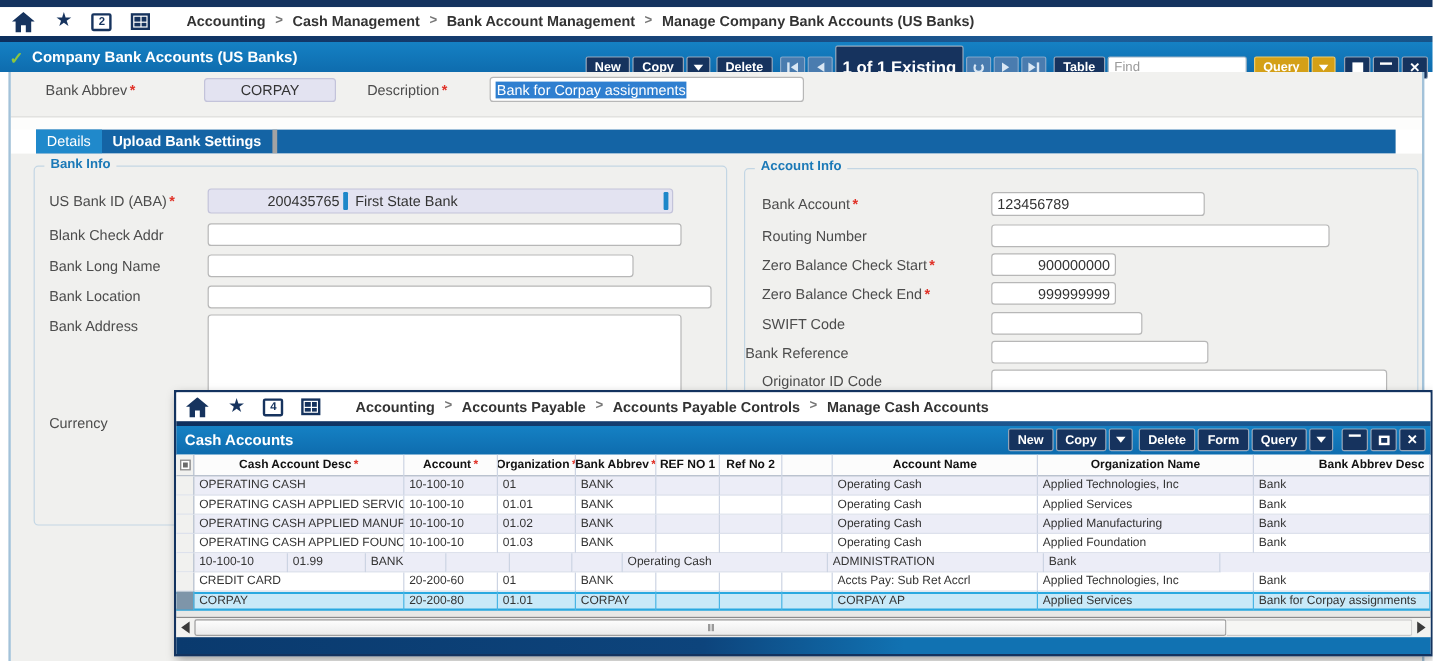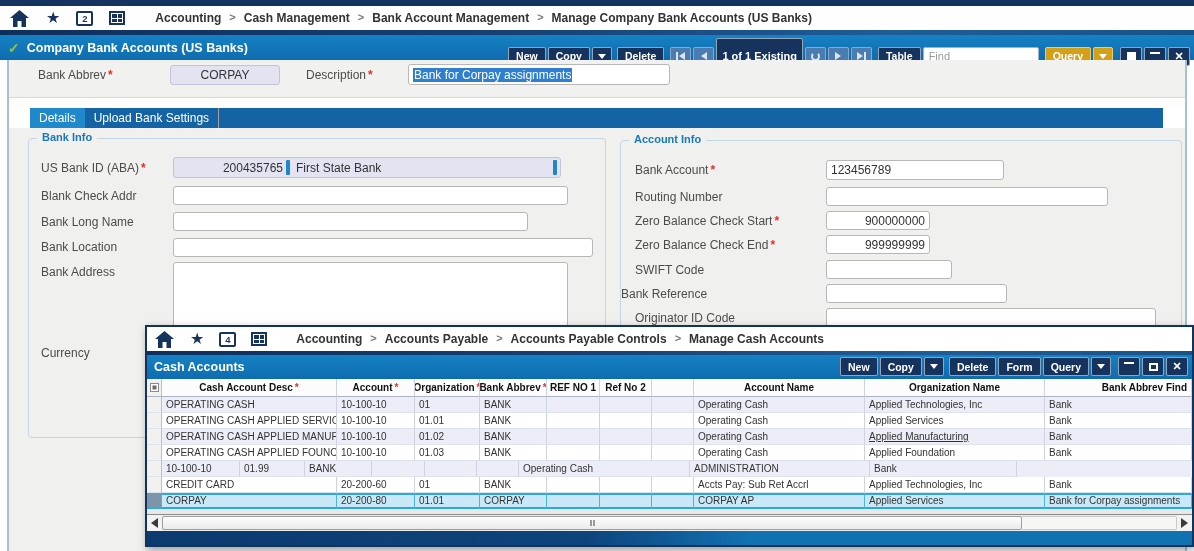--- a/index.html
+++ b/index.html
@@ -10,21 +10,21 @@
   .topstrip{position:absolute;left:0;top:0;width:100%;height:6px;background:#14335f;}
   .wtoolbar{position:absolute;left:0;width:100%;height:24px;background:#fff;display:flex;align-items:center;}
   .navstrip{position:absolute;left:0;width:100%;background:linear-gradient(90deg,#0d2f5d 0%,#163f72 40%,#1d5d98 75%,#175388 100%);}
   .titlebar{position:absolute;left:0;width:100%;height:25px;background:linear-gradient(180deg,#1581c4 0%,#0e6cae 100%);display:flex;align-items:center;}
   .wtitle{color:#fff;font-weight:bold;font-size:12.5px;margin-left:7px;white-space:nowrap;}
   .checkmark{color:#8dc63f;font-weight:bold;font-size:14px;margin-left:8px;}
   .tb-right{position:absolute;right:4px;top:3px;display:flex;align-items:center;gap:2px;}
   .tbtn{background:#16335e;color:#fff;font-size:10.5px;font-weight:bold;border:1px solid rgba(255,255,255,.55);border-radius:2px;height:19px;display:flex;align-items:center;justify-content:center;padding:0 7px;white-space:nowrap;cursor:default;}
   .tbtn.dd{width:20px;padding:0;}
   .tbtn.nav{width:21px;padding:0;background:#4a7caf;border-color:rgba(255,255,255,.35);gap:1px;}
-  .tbtn.count{font-size:11px;padding:17px 5px;}
+  .tbtn.count{font-size:14px;padding:17px 5px;}
   .tbtn.gold{background:#d4a017;border-color:#eccb6f;}
   .tbtn.wc{width:22px;padding:0;}
   .tri-d{width:0;height:0;border-left:4px solid transparent;border-right:4px solid transparent;border-top:5px solid #fff;}
   .tri-l{width:0;height:0;border-top:4px solid transparent;border-bottom:4px solid transparent;border-right:6px solid #d9e7f4;}
   .tri-r{width:0;height:0;border-top:4px solid transparent;border-bottom:4px solid transparent;border-left:6px solid #d9e7f4;}
   .bar-v{width:2px;height:9px;background:#d9e7f4;}
   .arc{width:9px;height:9px;border:2px solid #d9e7f4;border-radius:50%;border-top-color:transparent;}
   .sq-fill{width:9px;height:9px;background:#fff;}
   .sq-out{width:9px;height:8px;border:2px solid #fff;}
   .dash{width:10px;height:2px;background:#fff;margin-bottom:7px;}
@@ -51,21 +51,21 @@
   #whiteband{position:absolute;left:9px;right:9px;top:98px;height:10px;background:#fdfdfc;}
   .flabel{position:absolute;font-size:12px;color:#4c4c4c;white-space:nowrap;}
   .req::after{content:"*";color:#e03228;font-weight:bold;margin-left:2px;}
   .lav{position:absolute;background:#e3e3f1;border:1px solid #c3c3da;border-radius:3px;font-size:12px;color:#333;display:flex;align-items:center;}
   .tfield{position:absolute;background:#fff;border:1px solid #b7b7b7;border-radius:3px;font-size:12px;color:#333;padding:0 4px;}
   input.tfield{padding:0 4px;}
   .ra{text-align:right;padding-right:6px;}
   #tabstrip{position:absolute;left:30px;top:108px;width:1133px;height:20px;background:#1464a5;display:flex;}
   .tab{color:#fff;font-size:12px;padding:0 9px;display:flex;align-items:center;}
   .tab.active{background:#2089cb;}
-  .tab.inactive{border-right:1px solid #a3a3a3;}
+  .tab.inactive{border-right:4px solid #a3a3a3;font-weight:bold;}
   #content{position:absolute;left:9px;right:9px;top:128px;bottom:0;background:#f0f0ee;}
   .fset{position:absolute;border:1px solid #c3d6e4;border-radius:4px;}
   .legend{position:absolute;top:-8px;left:8px;background:#f0f0ee;padding:0 5px;color:#1b79b7;font-weight:bold;font-size:11px;}
   .combo{display:flex;align-items:center;overflow:hidden;padding-left:12px;}
   .combo-val{width:100px;text-align:right;padding-right:3px;}
   .cursor-bar{width:4px;height:15px;background:#1d87c9;border-radius:1px;flex:0 0 auto;}
   .combo-name{margin-left:6px;flex:1;}
   .cursor-bar.end{margin-right:3px;}
   .selected-text{background:#2f7fd0;color:#fff;font-size:12px;padding:0 1px;}
   .descfield{display:flex;align-items:center;}
@@ -350,21 +350,21 @@
           <div class="gcell" style="width: 42px;">
             <span></span>
           </div>
           <div class="gcell" style="width: 171px;">
             <span>Account Name</span>
           </div>
           <div class="gcell" style="width: 180px;">
             <span>Organization Name</span>
           </div>
           <div class="gcell right" style="width: 147px;">
-            <span>Bank Abbrev Find</span>
+            <span>Bank Abbrev Desc</span>
           </div>
         </div>
         <div class="grow data alt">
           <div class="gcell selcell" style="width: 15px;"></div>
           <div class="gcell" style="width: 175px;">OPERATING CASH</div>
           <div class="gcell" style="width: 78px;">10-100-10</div>
           <div class="gcell" style="width: 65px;">01</div>
           <div class="gcell" style="width: 67px;">BANK</div>
           <div class="gcell" style="width: 53px;"></div>
           <div class="gcell" style="width: 52px;"></div>
@@ -389,21 +389,21 @@
         <div class="grow data alt">
           <div class="gcell selcell" style="width: 15px;"></div>
           <div class="gcell" style="width: 175px;">OPERATING CASH APPLIED MANUFAC</div>
           <div class="gcell" style="width: 78px;">10-100-10</div>
           <div class="gcell" style="width: 65px;">01.02</div>
           <div class="gcell" style="width: 67px;">BANK</div>
           <div class="gcell" style="width: 53px;"></div>
           <div class="gcell" style="width: 52px;"></div>
           <div class="gcell" style="width: 42px;"></div>
           <div class="gcell" style="width: 171px;">Operating Cash</div>
-          <div class="gcell" style="width: 180px; text-decoration: underline;">Applied Manufacturing</div>
+          <div class="gcell" style="width: 180px;">Applied Manufacturing</div>
           <div class="gcell" style="width: 147px;">Bank</div>
         </div>
         <div class="grow data">
           <div class="gcell selcell" style="width: 15px;"></div>
           <div class="gcell" style="width: 175px;">OPERATING CASH APPLIED FOUNCAT</div>
           <div class="gcell" style="width: 78px;">10-100-10</div>
           <div class="gcell" style="width: 65px;">01.03</div>
           <div class="gcell" style="width: 67px;">BANK</div>
           <div class="gcell" style="width: 53px;"></div>
           <div class="gcell" style="width: 52px;"></div>

